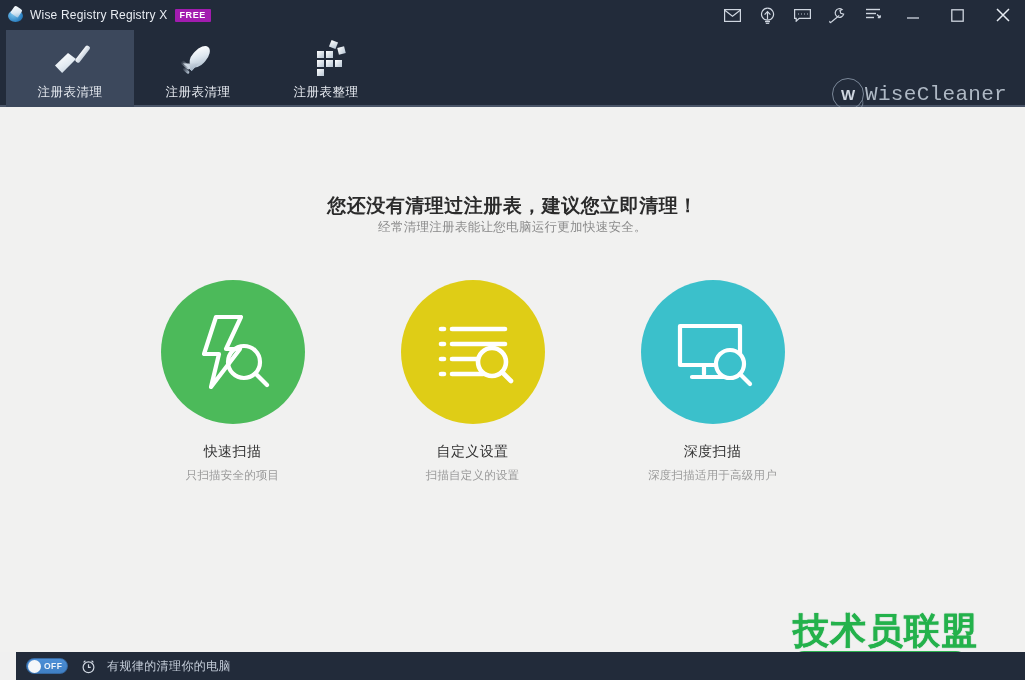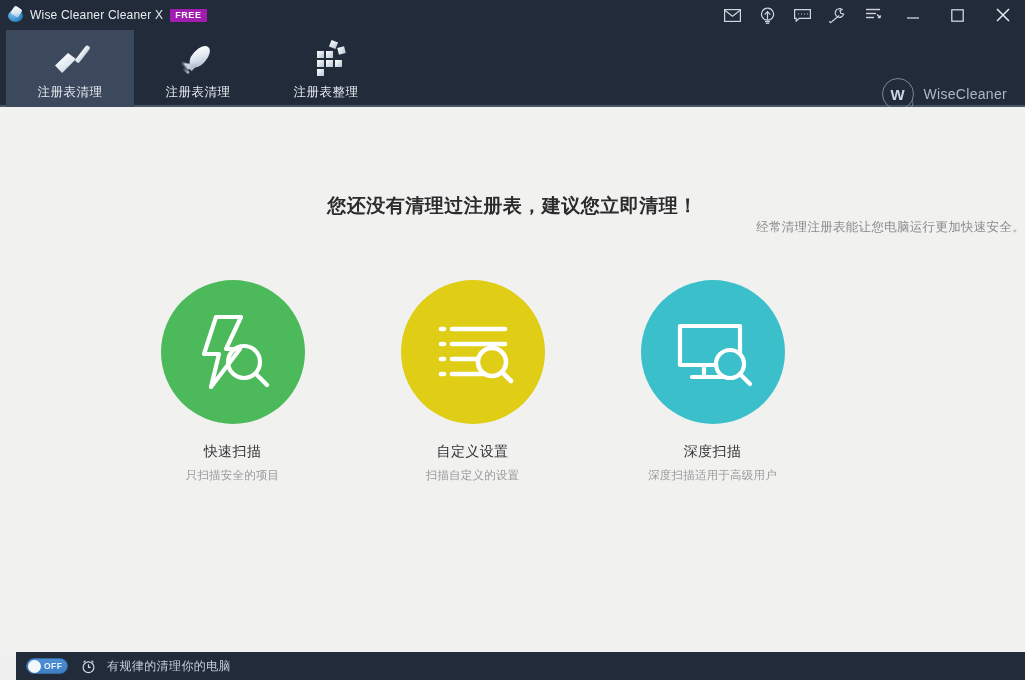--- a/index.html
+++ b/index.html
@@ -105,32 +105,32 @@
   .brand .mark{
     position:relative;width:30px;height:30px;border:1.6px solid #7a8798;border-radius:50%;
     display:flex;align-items:center;justify-content:center;color:#cfd6e0;
     font-size:15px;font-weight:bold;font-family:"Liberation Sans",sans-serif;
   }
   .brand .mark:after{
     content:"";position:absolute;right:-1px;bottom:-1px;width:9px;height:9px;
     border-right:1.6px solid #7a8798;border-bottom:1.6px solid #7a8798;
     border-radius:0 0 8px 0;background:transparent;transform:rotate(-8deg);
   }
-  .brand .name{color:#aeb8c4;font-size:14px;margin-left:10px;letter-spacing:.3px;}
+  .brand .name{color:#aeb8c4;font-size:21px;margin-left:1px;letter-spacing:.3px;font-family:Liberation Mono, monospace;}
 
   
   .main{
     position:absolute;top:107px;left:0;width:1025px;height:545px;background:#f1f1f0;
   }
   .headline{
     position:absolute;top:86px;left:0;width:1025px;text-align:center;
     color:#2b2b2b;font-size:19px;font-weight:bold;letter-spacing:.5px;
   }
   .subline{
-    position:absolute;top:112px;left:0;width:1025px;text-align:right;
+    position:absolute;top:112px;left:0;width:1025px;text-align:center;
     color:#8a8a8a;font-size:12.5px;letter-spacing:.3px;
   }
 
   .actions{
     position:absolute;top:173px;left:0;width:945px;display:flex;justify-content:center;gap:76px;
   }
   .action{width:164px;display:flex;flex-direction:column;align-items:center;}
   .circle{
     width:144px;height:144px;border-radius:50%;display:flex;align-items:center;justify-content:center;
   }
@@ -179,21 +179,21 @@
 </head>
 <body>
 
 <div id="app">
 
   <div class="titlebar">
     <div class="app-icon">
       <span class="ball"></span>
         <span class="brush"></span>
     </div>
-    <span class="app-title">Wise Cleaner Cleaner X</span>
+    <span class="app-title">Wise Registry Registry X</span>
     <span class="free-badge">FREE</span>
 
     <span class="tb-spacer"></span>
 
     <div class="tb-btn" title="Mail">
       <svg width="17" height="13" viewBox="0 0 17 13" fill="none" stroke="#cfd6e0" stroke-width="1.2">
         <rect x="0.6" y="0.6" width="15.8" height="11.8"></rect>
           <path d="M0.8 1.2 L8.5 7.2 L16.2 1.2"></path>
       </svg>
     </div>
@@ -336,20 +336,26 @@
             <circle cx="62" cy="57" r="14" fill="#3bc0cb"></circle>
             <path d="M72 67 L82 77"></path>
           </svg>
         </div>
         <div class="act-title">深度扫描</div>
         <div class="act-desc">深度扫描适用于高级用户</div>
       </div>
 
     </div>
 
+    <div class="watermark" style="top:500px;left:783px;">
+      <div class="wm-text">技术员联盟</div>
+      <div class="wm-pill">www.jsgho.com</div>
+      <div class="wm-badge red">G</div>
+      <div class="wm-badge blue">贴</div>
+    </div>
   </div>
 
   <div class="statusbar">
     <div class="toggle">
       <span class="knob"></span>
       <span class="txt">OFF</span>
     </div>
     <span class="clock-icon">
       <svg width="15" height="15" viewBox="0 0 15 15" fill="none" stroke="#cfd6e0" stroke-width="1.2">
         <circle cx="7.5" cy="8.3" r="5.4"></circle>

